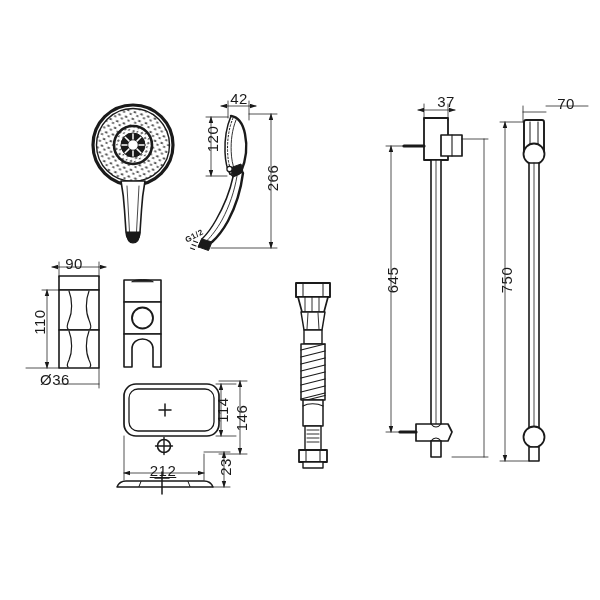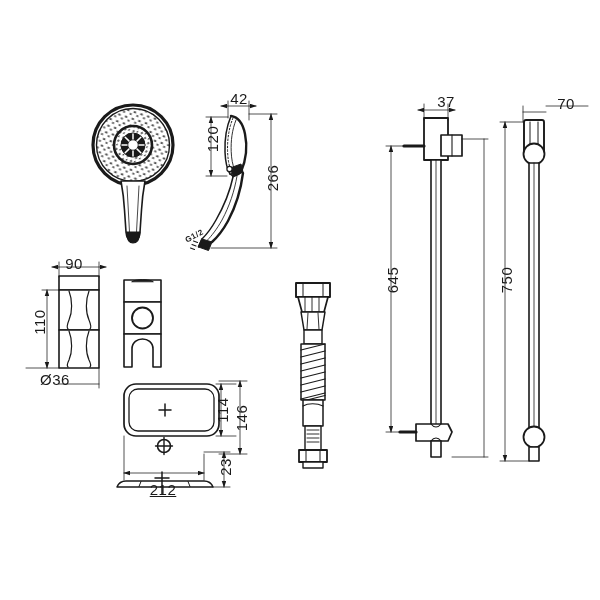--- a/index.html
+++ b/index.html
@@ -321,21 +321,21 @@
   <div class="dimlbl" style="left:74px;top:256px;transform:translateX(-50%);">90</div>
 
   <div class="dimlbl vert" style="left:39px;top:322px;transform:translate(-50%,-50%) rotate(-90deg);">110</div>
 
   <div class="dimlbl" style="left:40px;top:372px;">Ø36</div>
 
   <div class="dimlbl vert" style="left:222px;top:410px;transform:translate(-50%,-50%) rotate(-90deg);">114</div>
 
   <div class="dimlbl vert" style="left:241px;top:418px;transform:translate(-50%,-50%) rotate(-90deg);">146</div>
 
-  <div class="dimlbl" style="left:163px;top:482px;transform:translateX(-50%);text-decoration:underline;">212</div>
+  <div class="dimlbl" style="left:163px;top:463px;transform:translateX(-50%);text-decoration:underline;">212</div>
 
   <div class="dimlbl vert" style="left:225px;top:467px;transform:translate(-50%,-50%) rotate(-90deg);">23</div>
 
   <div class="dimlbl" style="left:446px;top:94px;transform:translateX(-50%);">37</div>
 
   <div class="dimlbl vert" style="left:392px;top:280px;transform:translate(-50%,-50%) rotate(-90deg);">645</div>
 
   <div class="dimlbl" style="left:566px;top:96px;transform:translateX(-50%);">70</div>
 
   <div class="dimlbl vert" style="left:506px;top:280px;transform:translate(-50%,-50%) rotate(-90deg);">750</div>

